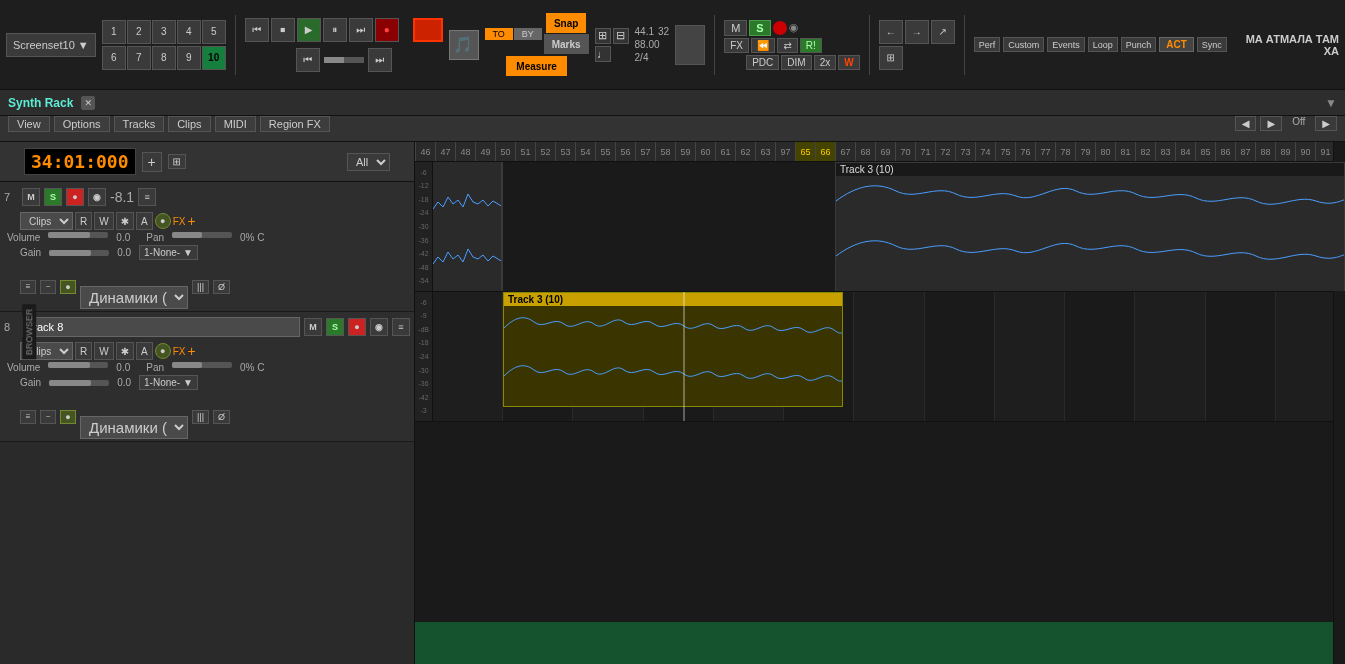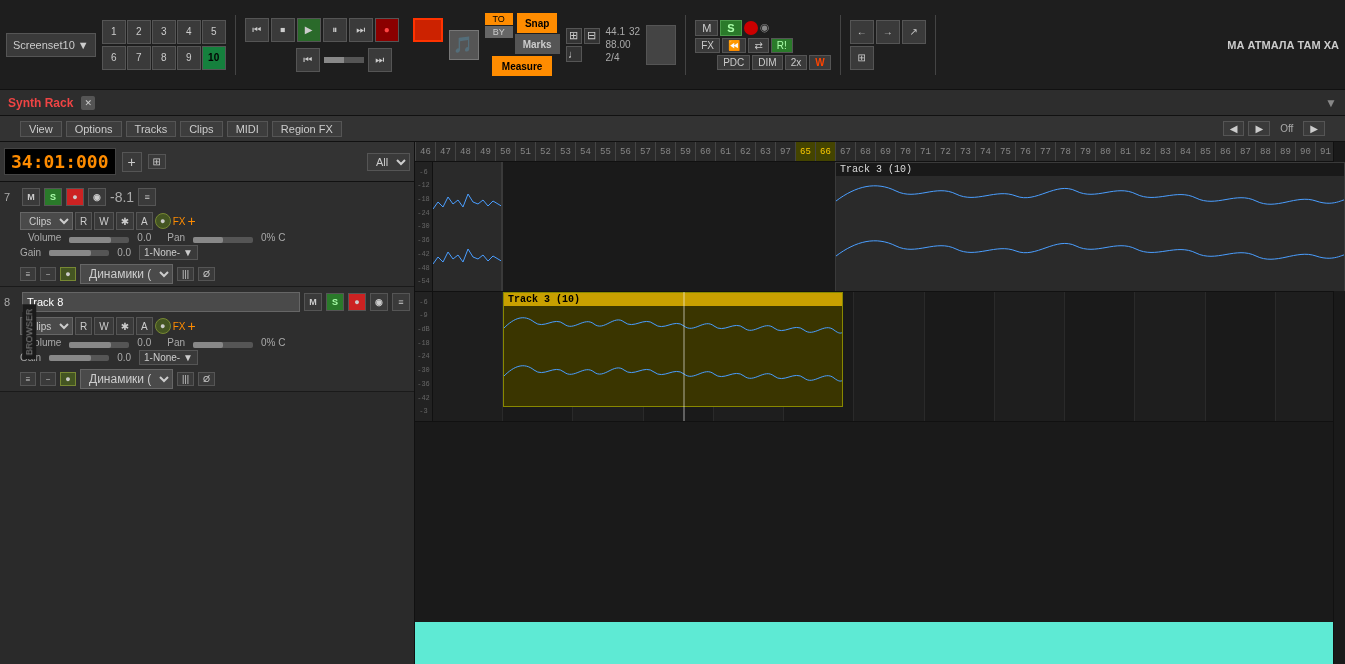--- a/index.html
+++ b/index.html
@@ -150,42 +150,42 @@
       display: flex;
       align-items: center;
       padding: 0 8px;
       border-bottom: 1px solid #111;
       gap: 8px;
     }
 
     .synth-rack-bar span {
       font-size: 12px;
       font-weight: bold;
-      color: #ef4444;
+      color: #5eead4;
     }
 
     .close-btn {
       width: 14px;
       height: 14px;
       background: #555;
       border-radius: 2px;
       display: flex;
       align-items: center;
       justify-content: center;
       cursor: pointer;
       font-size: 9px;
     }
 
     
     .menu-bar {
       background: #333;
       height: 26px;
       display: flex;
-      align-items: center;
-      padding: 0 20px;
+      align-items: flex-start;
+      padding: 0 8px;
       gap: 4px;
       border-bottom: 1px solid #111;
     }
 
     .menu-item {
       background: #3d3d3d;
       border: 1px solid #555;
       color: #ccc;
       padding: 1px 8px;
       font-size: 11px;
@@ -201,21 +201,21 @@
       background: #2a2a2a;
       border-right: 1px solid #111;
       flex-shrink: 0;
     }
 
     .left-header {
       height: 40px;
       background: #333;
       display: flex;
       align-items: center;
-      padding: 0 4px;
+      padding: 0 24px;
       gap: 6px;
       border-bottom: 1px solid #111;
     }
 
     .time-counter {
       background: #000;
       color: #ff8c00;
       font-family: monospace;
       font-size: 18px;
       font-weight: bold;
@@ -321,23 +321,23 @@
     .plus-btn {
       background: none;
       border: none;
       color: #ff8c00;
       font-size: 14px;
       cursor: pointer;
     }
 
     .param-row {
       display: flex;
-      padding: 0 4px 2px 28px;
+      padding: 0 4px 2px 7px;
       gap: 8px;
-      align-items: flex-end;
+      align-items: flex-start;
       font-size: 10px;
       color: #aaa;
     }
 
     .slider-mini {
       width: 60px;
       height: 6px;
       background: #555;
       border-radius: 2px;
       position: relative;
@@ -397,32 +397,32 @@
       align-items: center;
       justify-content: center;
       cursor: pointer;
       font-size: 8px;
     }
 
     .dynamics-dropdown {
       background: #4a4a4a;
       border: 1px solid #666;
       color: #ccc;
-      font-size: 12px;
+      font-size: 15px;
       padding: 1px 4px;
       cursor: pointer;
+      margin-top: 22px;
     }
 
     
     .right-canvas {
       flex: 1;
-      background: #5eead4;
+      background: #14532d;
       overflow: hidden;
       position: relative;
-      font-family: Liberation Mono, monospace;
     }
 
     .ruler {
       height: 20px;
       background: #2a2a2a;
       border-bottom: 1px solid #111;
       display: flex;
       align-items: center;
       overflow: hidden;
       position: relative;
@@ -540,21 +540,21 @@
     </div>
   </div>
 
 
   <div style="width:30px;height:30px;background:#555;border:1px solid #777;display:flex;align-items:center;justify-content:center;">
     <span style="font-size:16px;">🎵</span>
   </div>
 
   <div class="snap-group">
     <div style="display:flex;gap:2px;">
-      <div style="display:flex;flex-direction:column;align-items:center;gap:1px;">
+      <div style="display:flex;flex-direction:row;align-items:center;gap:1px;">
         <button style="background:#ff8c00;border:none;color:#000;padding:1px 4px;font-size:9px;width:28px;">TO</button>
         <button style="background:#666;border:none;color:#ccc;padding:1px 4px;font-size:9px;width:28px;">BY</button>
       </div>
       <div style="display:flex;flex-direction:column;align-items:center;gap:1px;">
         <button class="snap-btn">Snap</button>
         <button class="snap-btn" style="background:#555;color:#ccc;">Marks</button>
       </div>
     </div>
     <button class="measure-btn">Measure</button>
   </div>
@@ -611,20 +611,29 @@
       <button class="t-btn">→</button>
       <button class="t-btn">↗</button>
     </div>
     <div style="display:flex;gap:2px;">
       <button class="t-btn">⊞</button>
     </div>
   </div>
 
   <div class="toolbar-separator"></div>
 
+  <div style="display:flex;gap:3px;">
+    <button class="sub-btn">Perf</button>
+    <button class="sub-btn">Custom</button>
+    <button class="sub-btn">Events</button>
+    <button class="sub-btn">Loop</button>
+    <button class="sub-btn">Punch</button>
+    <button class="act-btn">ACT</button>
+    <button class="sub-btn">Sync</button>
+  </div>
 
   <div style="flex:1;text-align:right;">
     <span class="ma-text">МА АТМАЛА ТАМ ХА</span>
   </div>
 </div>
 
 <div class="synth-rack-bar">
   <span>Synth Rack</span>
   <div class="close-btn">✕</div>
   <div style="flex:1;"></div>

